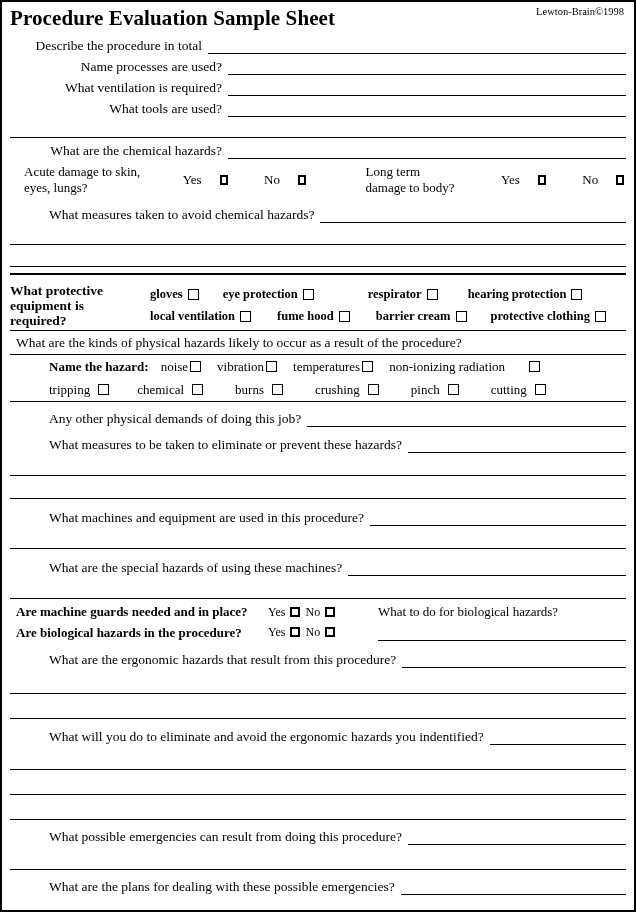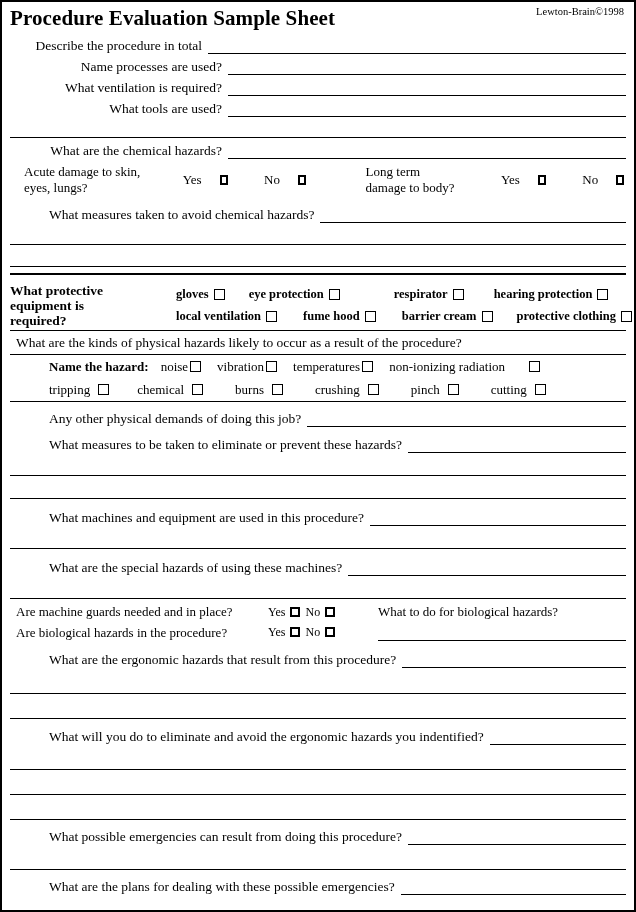--- a/index.html
+++ b/index.html
@@ -132,21 +132,20 @@
   .protect-items {
     flex: 1 1 auto;
   }
   .protect-line {
     display: flex;
     align-items: center;
     font-size: 12.5px;
     font-weight: bold;
     height: 22px;
     justify-content: flex-start;
-    margin-left: 26px;
   }
   .pi {
     white-space: nowrap;
     display: inline-flex;
     align-items: center;
   }
   .pi span.txt { margin-right: 3px; }
 
   
   .hazline {
@@ -167,20 +166,21 @@
     display: flex;
     align-items: center;
     font-size: 13px;
     height: 19px;
   }
   .mg-q {
     width: 252px;
     flex: 0 0 252px;
     padding-left: 6px;
     white-space: nowrap;
+    font-weight: bold;
   }
   .mg-yn {
     width: 110px;
     flex: 0 0 110px;
     font-size: 12px;
     white-space: nowrap;
   }
   .mg-right {
     flex: 1 1 auto;
     white-space: nowrap;

